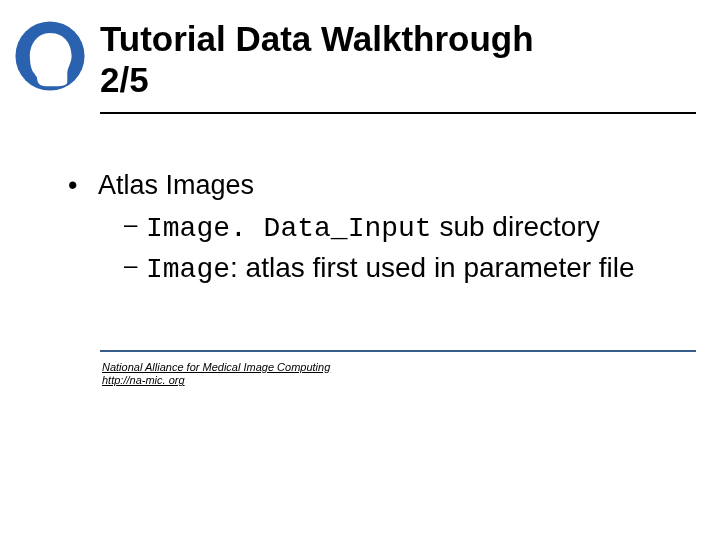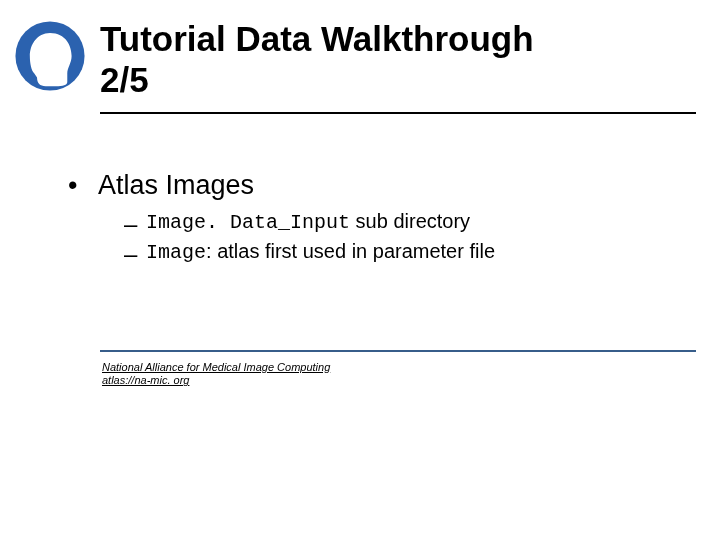--- a/index.html
+++ b/index.html
@@ -77,21 +77,21 @@
     font-size: 27px;
   }
   ul.level2 {
     list-style: none;
     margin: 6px 0 0 0;
     padding: 0 0 0 26px;
   }
   ul.level2 > li {
     position: relative;
     padding-left: 22px;
-    font-size: 20px;
+    font-size: 28px;
     line-height: 1.25;
     margin-bottom: 4px;
   }
   ul.level2 > li::before {
     content: "–";
     position: absolute;
     left: 0;
     top: 0;
     font-size: 24px;
   }
@@ -154,16 +154,16 @@
             <span class="mono">Image</span><span>: atlas first used in parameter file</span>
           </li>
         </ul>
       </li>
     </ul>
   </div>
 
   <hr class="footer-rule">
   <div class="footer">
     <span>National Alliance for Medical Image Computing</span><br>
-    <span>atlas://na-mic. org</span>
+    <span>http://na-mic. org</span>
   </div>
 
 </div>
 
 </body></html>

